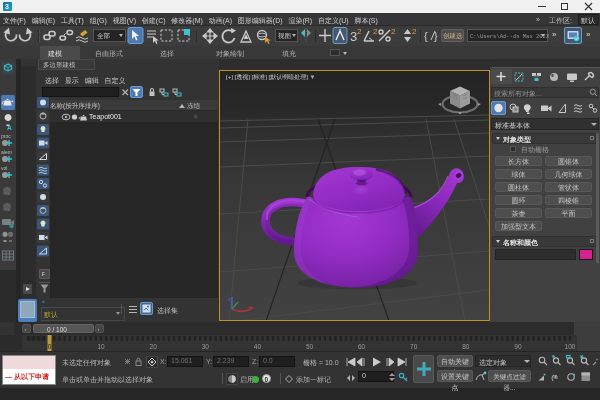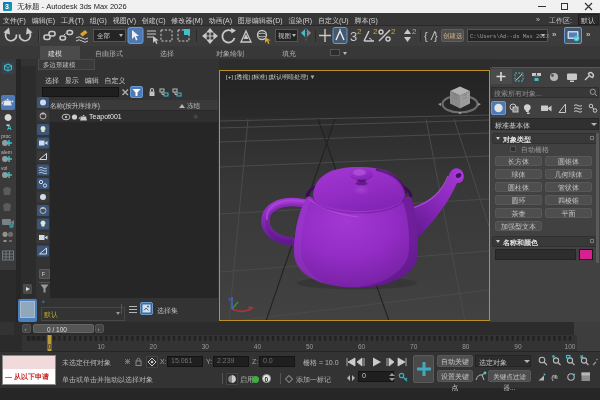--- a/index.html
+++ b/index.html
@@ -8,21 +8,20 @@
 .t7{font-size:7px;color:#c9c9c9;}
 .btn{background:#4e4e4e;border:1px solid #585858;border-radius:2px;color:#c6c6c6;text-align:center;font-size:7px;line-height:9px;}
 .fld{background:#1f1f1f;border:1px solid #141414;color:#9a9a9a;}
 </style></head>
 <body>
 <div id="app">
 
   <div class="abs" style="left:0;top:0;width:600px;height:13px;background:#f1f1f1;"></div>
   <div class="abs" style="left:3px;top:2px;width:9px;height:9px;background:linear-gradient(135deg,#1b6fa8,#16a2b8);border-radius:1px;"></div>
   <div class="abs" style="left:5px;top:2.5px;color:#fff;font-size:7px;font-weight:bold;">3</div>
-  <div class="abs" style="left:17px;top:2px;font-size:7.5px;color:#1c1c1c;">无标题 - Autodesk 3ds Max 2026</div>
   <div class="abs" style="left:538px;top:5.5px;width:8px;height:1.2px;background:#333;"></div>
   <div class="abs" style="left:561px;top:2.5px;width:7px;height:7px;border:1.2px solid #333;"></div>
   <svg class="abs" style="left:584px;top:2px;" width="9" height="9">
       <path d="M1 1 L8 8 M8 1 L1 8" stroke="#333" stroke-width="1.2"></path>
     </svg>
 
   <div class="abs" style="left:0;top:13px;width:600px;height:13px;background:#363636;border-bottom:1px solid #2a2a2a;"></div>
   <div class="abs t7" style="left:3px;top:16px;color:#d2d2d2;white-space:nowrap;letter-spacing:0;">文件(F)&nbsp;&nbsp;&nbsp;编辑(E)&nbsp;&nbsp;&nbsp;工具(T)&nbsp;&nbsp;&nbsp;组(G)&nbsp;&nbsp;&nbsp;视图(V)&nbsp;&nbsp;&nbsp;创建(C)&nbsp;&nbsp;&nbsp;修改器(M)&nbsp;&nbsp;&nbsp;动画(A)&nbsp;&nbsp;&nbsp;图形编辑器(D)&nbsp;&nbsp;&nbsp;渲染(R)&nbsp;&nbsp;&nbsp;自定义(U)&nbsp;&nbsp;&nbsp;脚本(S)</div>
   <div class="abs t7" style="left:536px;top:16px;color:#c0c0c0;">»</div>
   <div class="abs t7" style="left:549px;top:16px;color:#c0c0c0;">工作区:</div>

